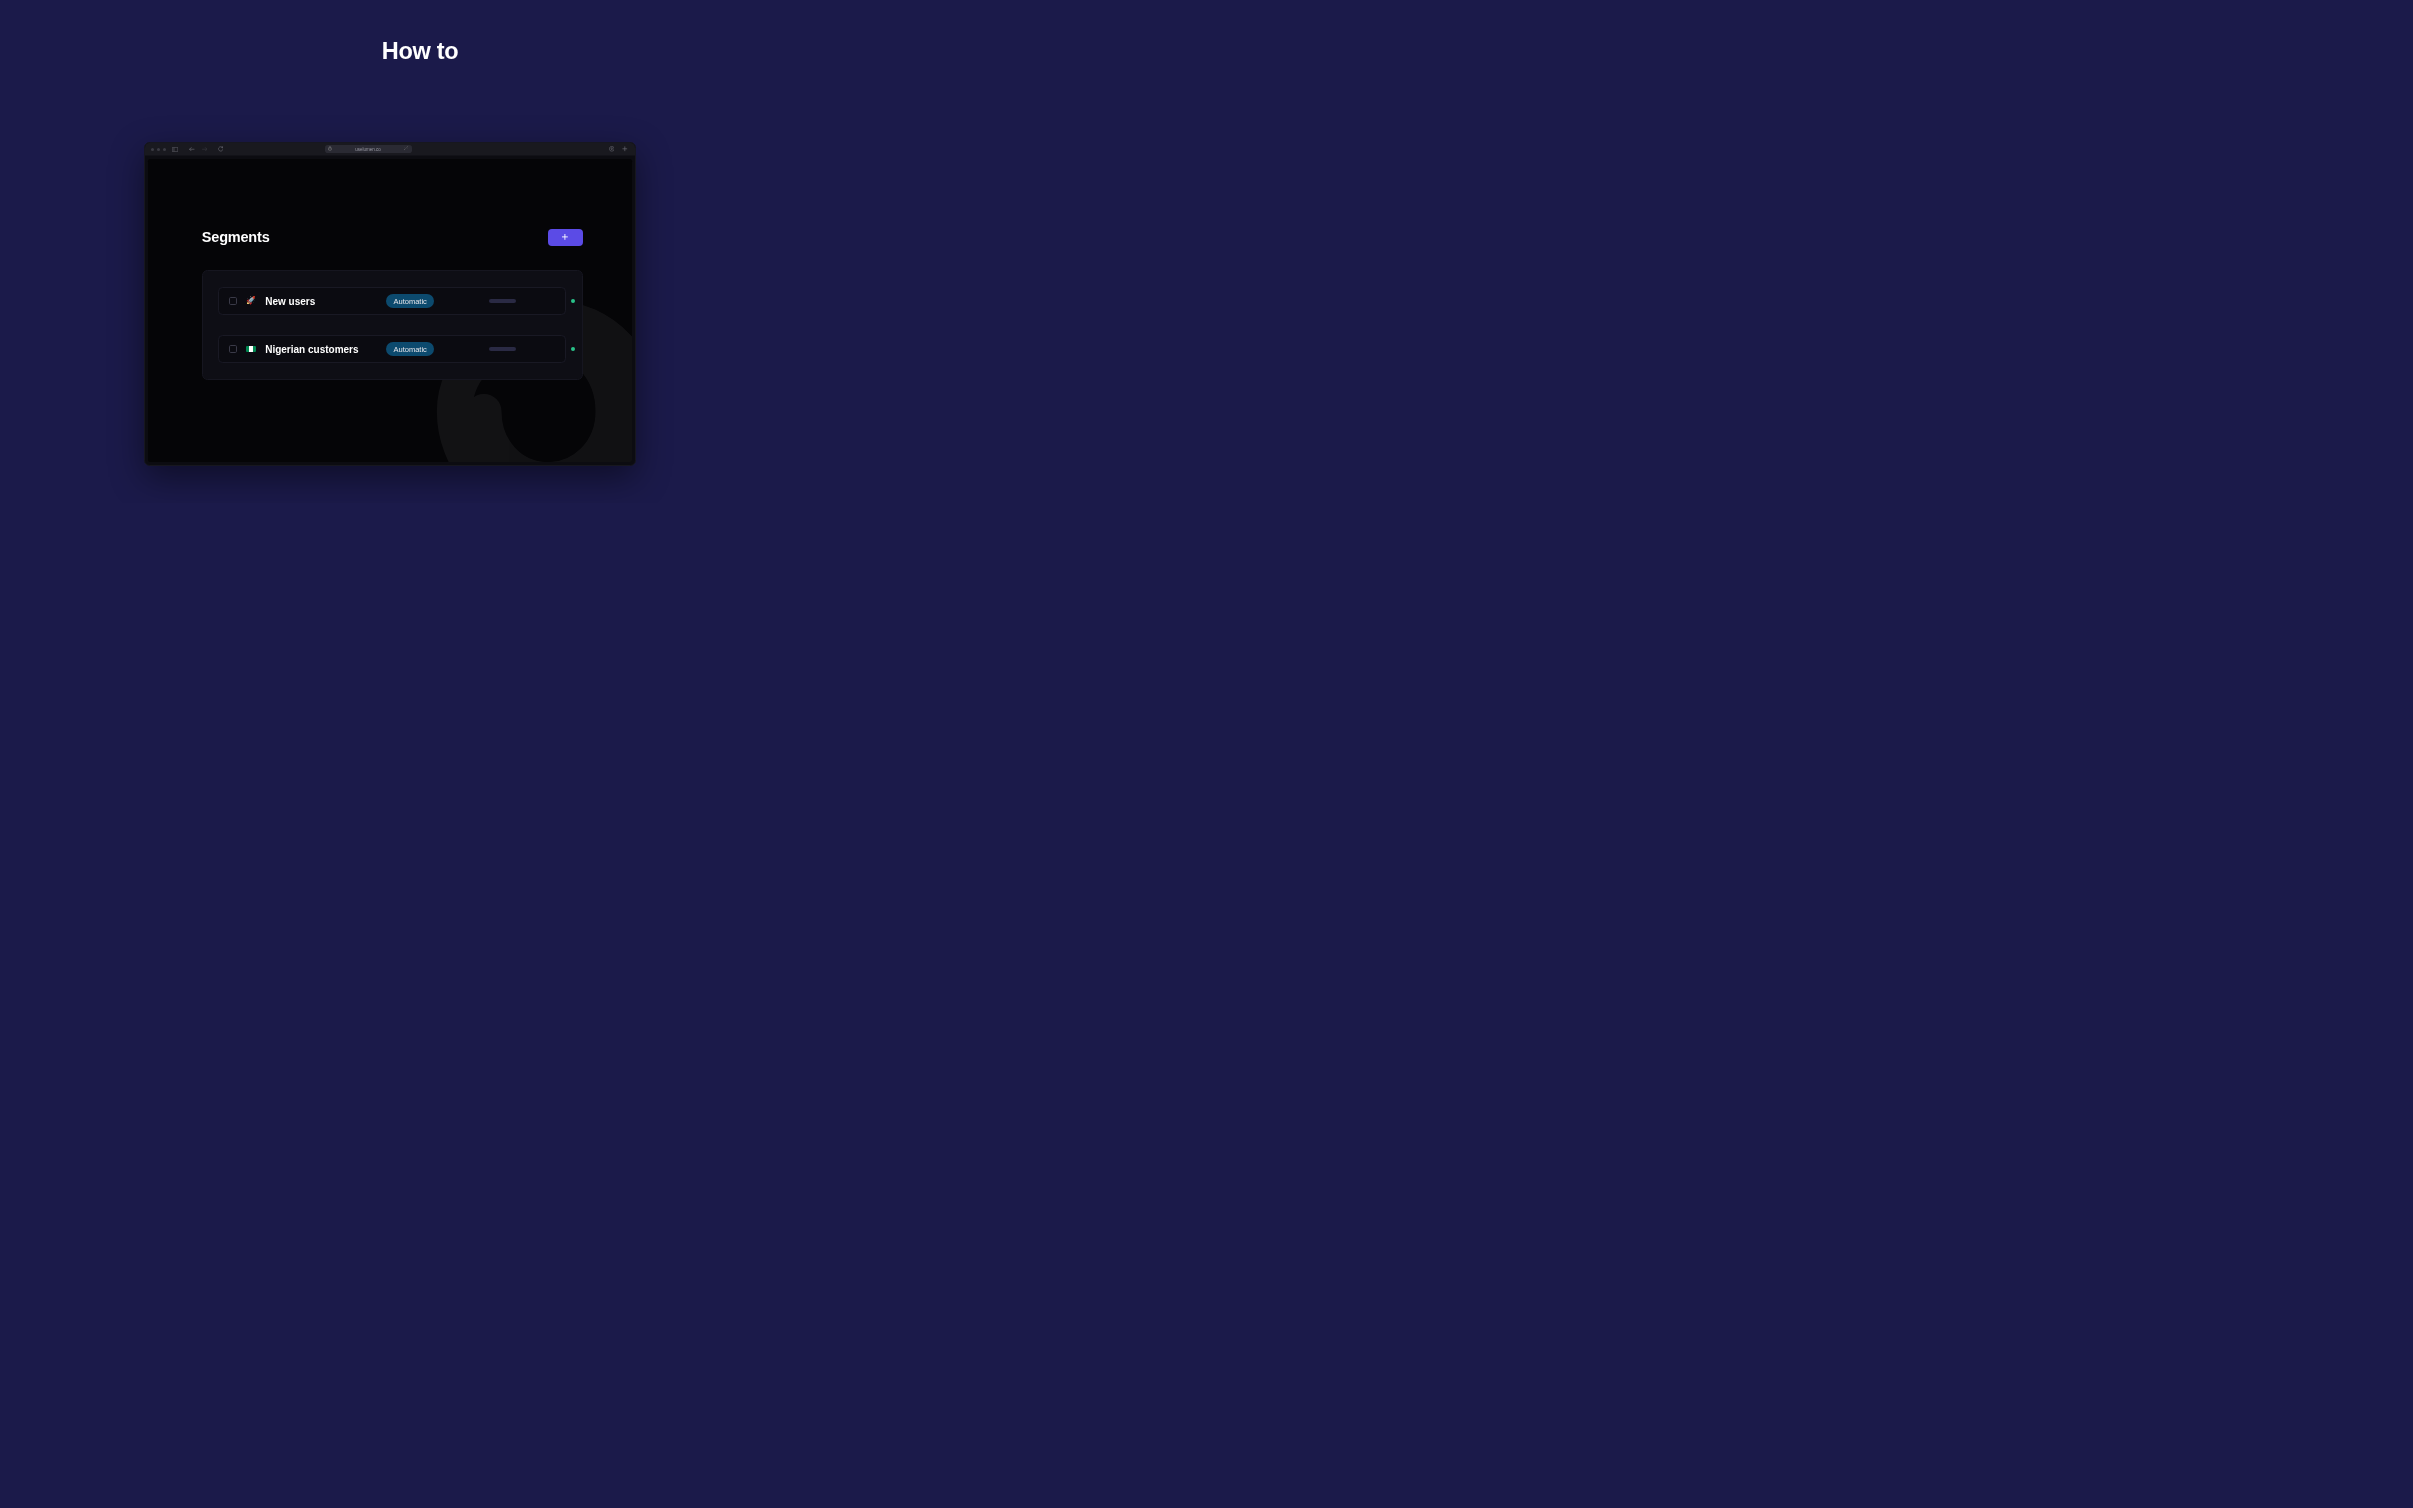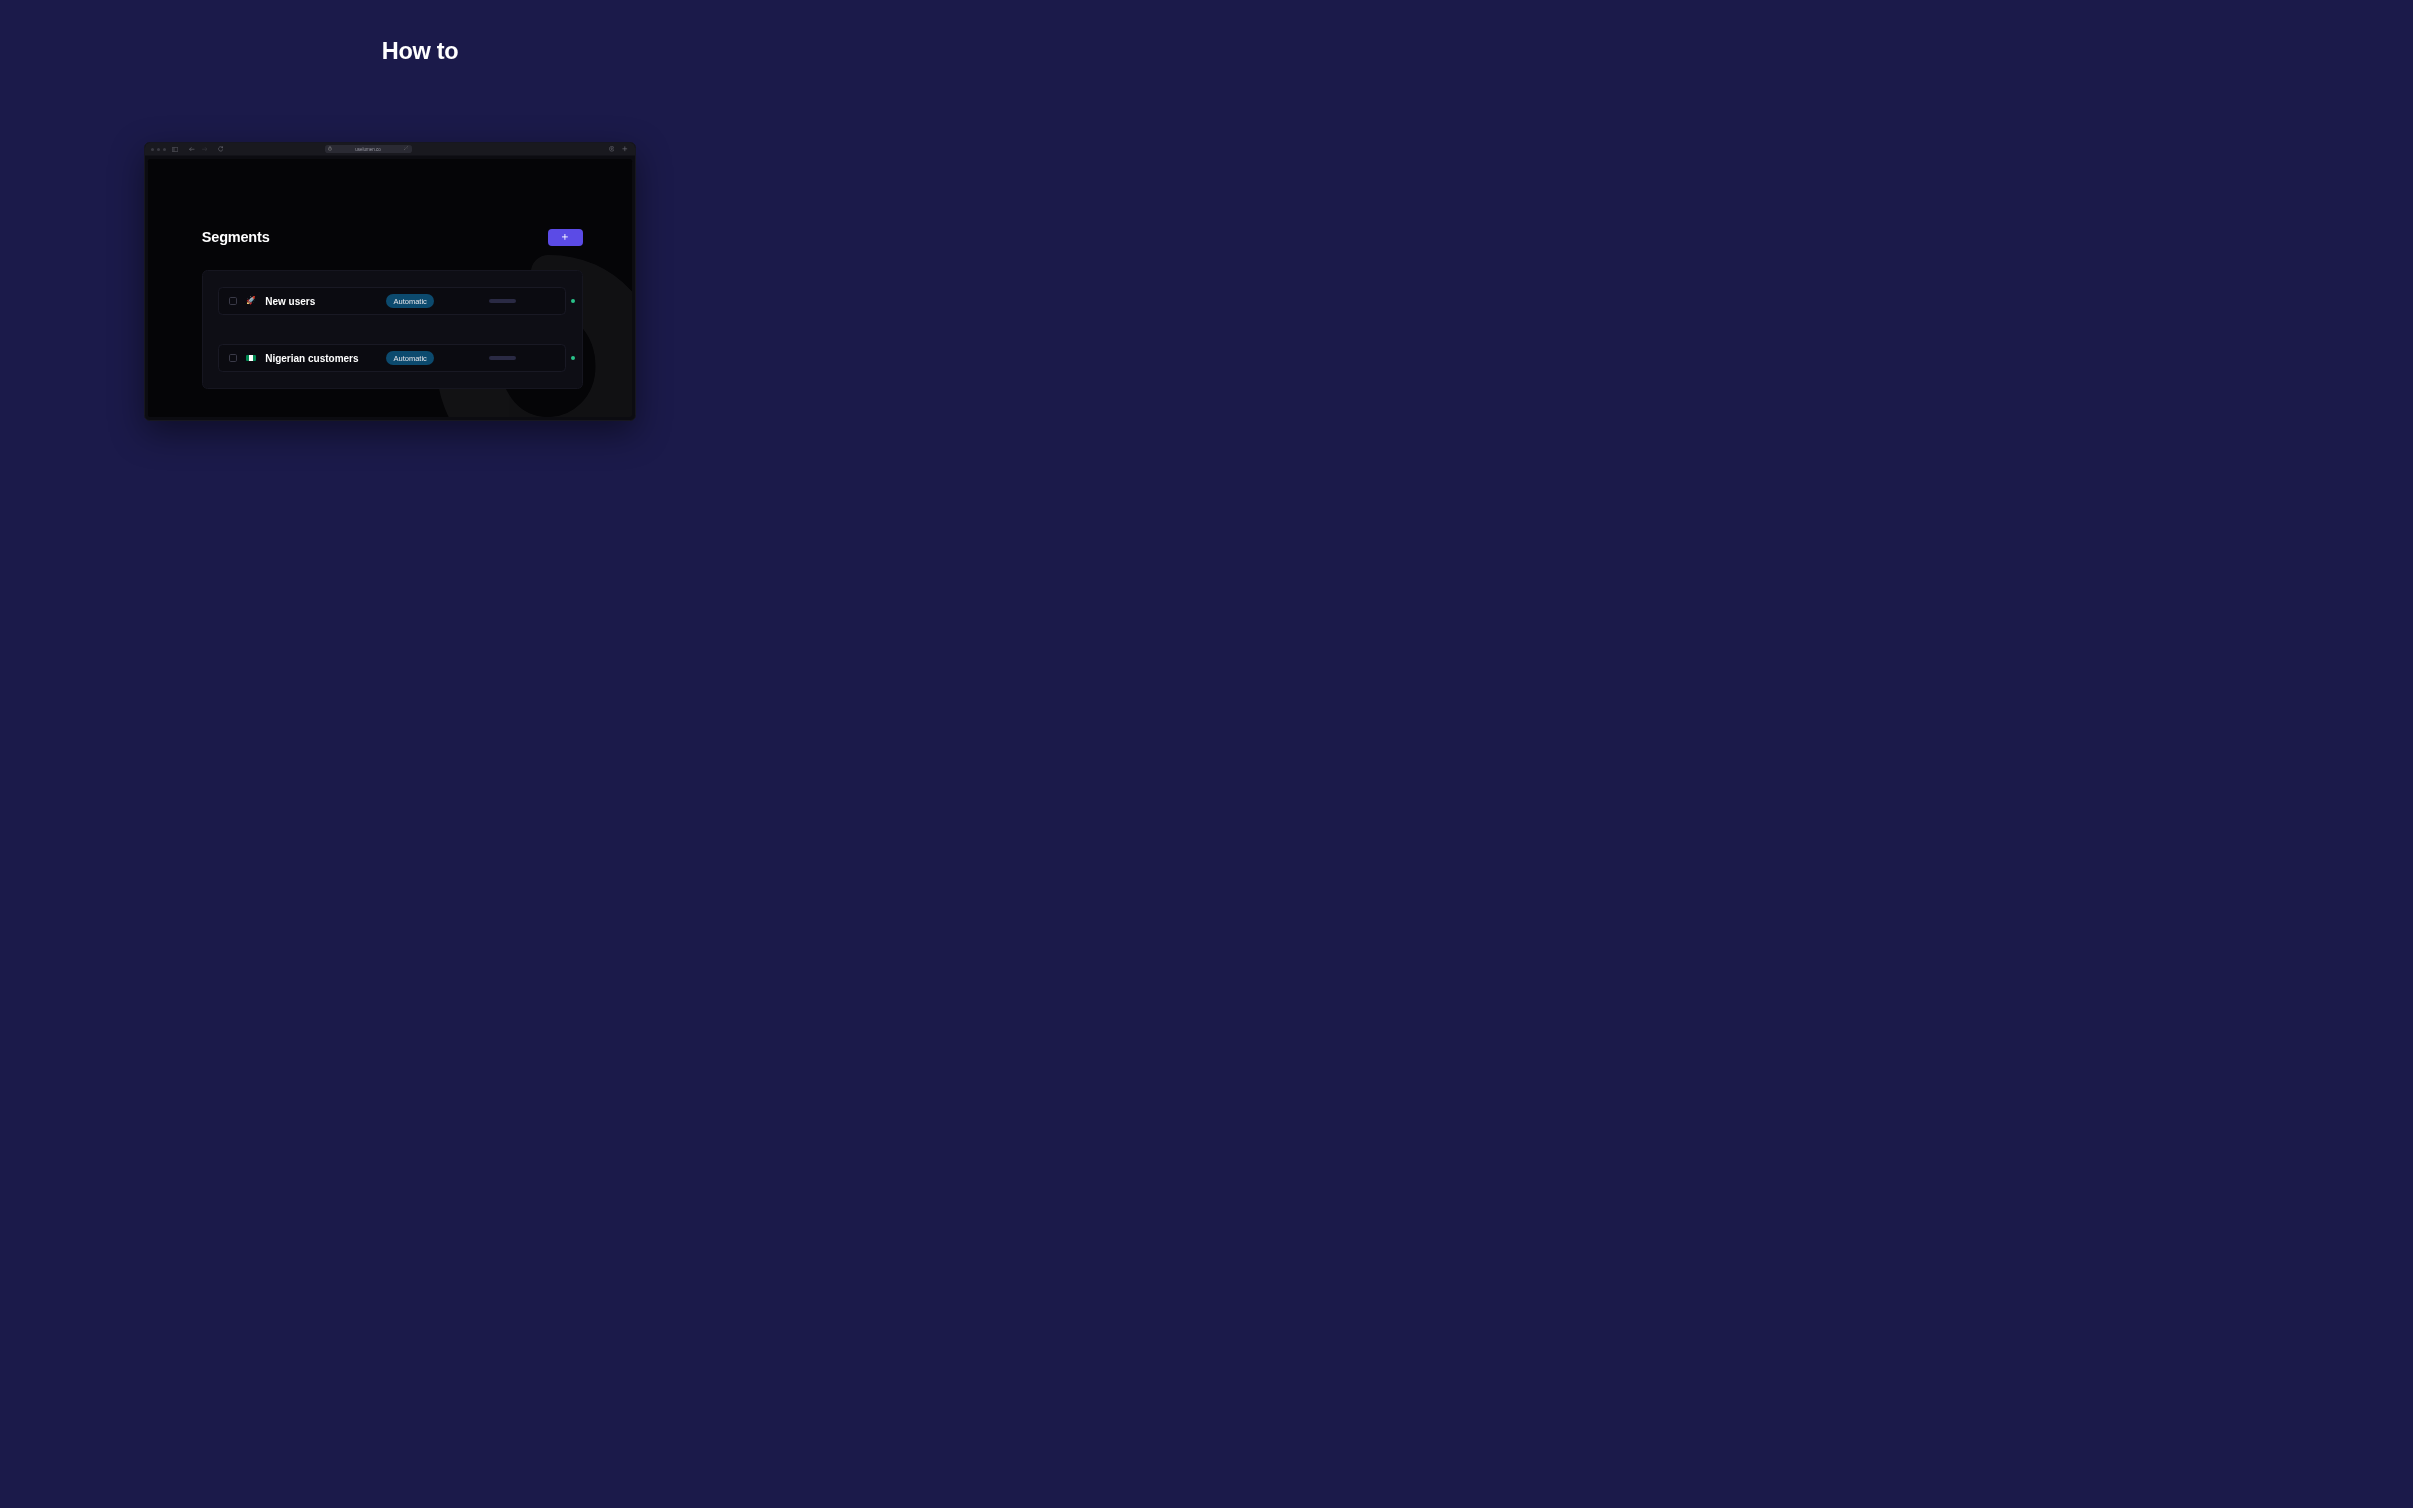--- a/index.html
+++ b/index.html
@@ -20,21 +20,21 @@
       letter-spacing: -0.3px;
     }
     .page-title .line1 { font-size: 23.5px; padding-left: 36px; }
     .page-title .line2 { font-size: 23.5px; }
 
     .browser-window {
       position: absolute;
       left: 144px;
       top: 142px;
       width: 492px;
-      height: 279px;
+      height: 324px;
       background: #0c0c11;
       border-radius: 5.6px;
       overflow: hidden;
       box-shadow: 0 11.2px 34px rgba(0,0,0,.45);
       border: 0.6px solid #17171f;
     }
 
     .chrome-bar {
       height: 13.4px;
       background: #19191f;
@@ -119,21 +119,21 @@
     .segment-row {
       height: 28px;
       border: 0.6px solid #191924;
       border-radius: 4.5px;
       display: flex;
       align-items: center;
       padding: 0 10px;
       gap: 9px;
       background: #0b0b11;
     }
-    .segment-row + .segment-row { margin-top: 29px; }
+    .segment-row + .segment-row { margin-top: 20px; }
     .checkbox {
       width: 7.8px; height: 7.8px;
       border: 0.8px solid #3a3a48;
       border-radius: 1.7px;
       cursor: pointer;
       flex-shrink: 0;
     }
     .seg-icon { width: 10px; flex-shrink: 0; font-size: 7.8px; line-height: 1; }
     .seg-name {
       color: #fff;

